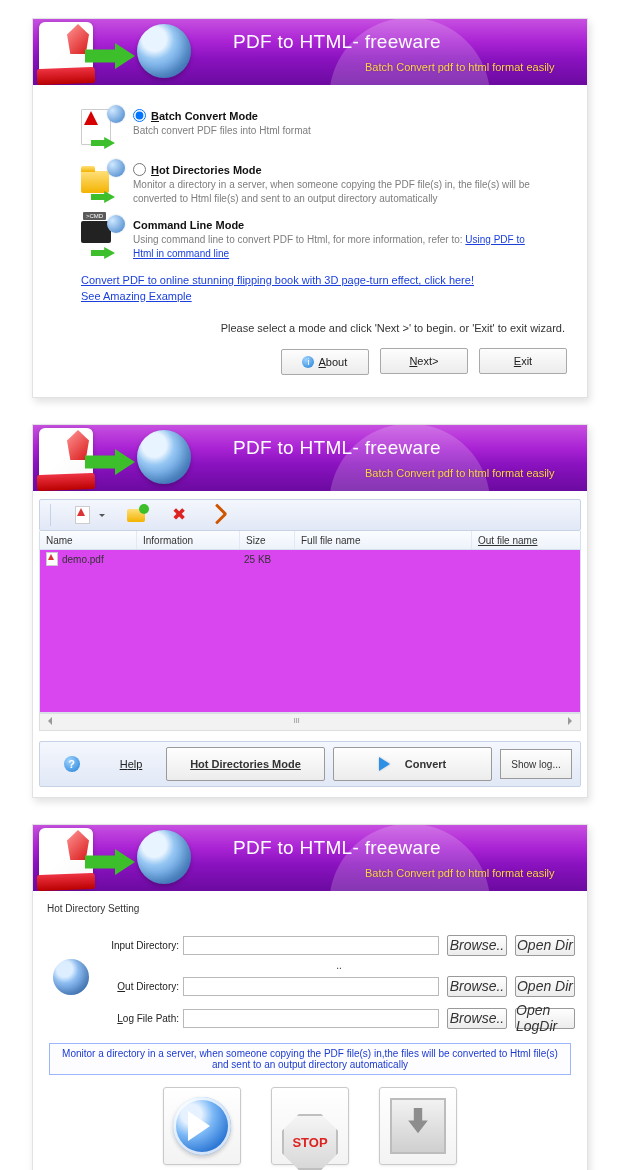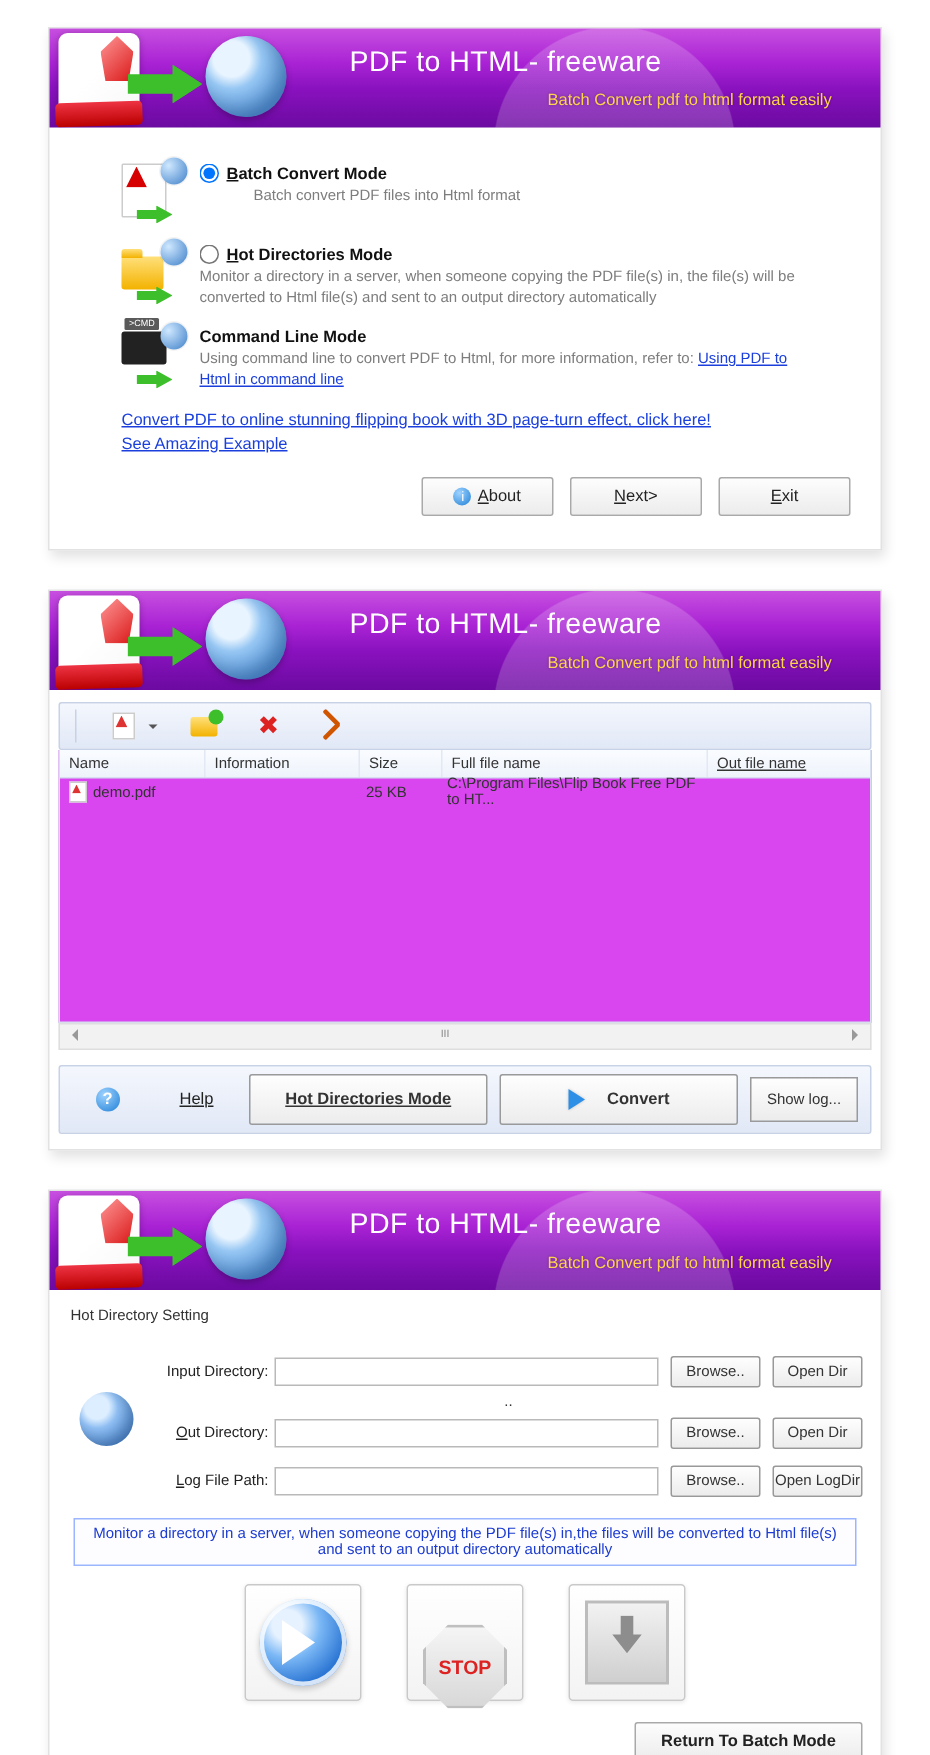--- a/index.html
+++ b/index.html
@@ -309,24 +309,24 @@
     box-shadow:inset -4px -4px 8px rgba(0,0,0,.15);
   }
   .dirs .rows{ flex:1; }
   .drow{ display:flex; align-items:center; margin-bottom:10px; height:22px;}
   .drow label{ width:76px; text-align:right; font-size:10px; color:#222; padding-right:4px;}
   .drow input[type=text]{
     flex:1; height:17px; border:1px solid #b9b9b9; font-size:10px; padding:0 3px;
     background:#fff;
   }
   .drow .sbt{
-    width:58px;height:19px;font-size:10px;
+    width:58px;height:19px;font-size:14px;
     background:linear-gradient(#fefefe,#ececec);
     border:1px solid #999;border-radius:2px;
-    display:flex;align-items:center;justify-content:center;margin-left:8px;
+    display:flex;align-items:center;justify-content:center;margin-left:8px;font-style:italic;
   }
   .dottxt{font-size:10px;color:#333;text-align:center;margin:-6px 0 4px 0;}
   .note{
     margin:4px 4px 12px 4px;
     padding:4px 8px;
     border:1px solid #9bb6ff;
     background:#fdfdff;
     color:#1c3bd1;
     font-size:10px;
     text-align:center;
@@ -398,21 +398,21 @@
         <div class="paper"></div>
           <div class="pdf-tri"></div>
         <div class="globe-sm"></div>
         <div class="arr"></div>
       </div>
       <div class="mode-text">
         <div class="mode-head">
           <input type="radio" checked="" style="">
           <label><span class="ul">B</span><span>atch Convert Mode</span></label>
         </div>
-        <div class="mode-desc" style="max-width:190px;margin-left:36px;">Batch convert PDF files into Html format</div>
+        <div class="mode-desc" style="max-width:190px;">Batch convert PDF files into Html format</div>
       </div>
     </div>
 
     <div class="mode-row">
       <div class="mode-icon">
         <div class="folder"></div>
         <div class="globe-sm"></div>
         <div class="arr"></div>
       </div>
       <div class="mode-text">
@@ -439,20 +439,21 @@
         </div>
       </div>
     </div>
 
     <div class="links">
       <div><a href="#">Convert PDF to online stunning flipping book with 3D page-turn effect, click here!</a></div>
       <div><a href="#">See Amazing Example </a></div>
     </div>
   </div>
 
+  <div class="instr">Please select a mode and click 'Next &gt;' to begin. or 'Exit' to exit wizard.</div>
 
   <div class="btnbar">
     <span class="btn">
       <span class="info-icn">i</span>
       <span><span class="u">A</span><span>bout</span></span>
     </span>
     <span class="btn">
       <span><span class="u">N</span><span>ext&gt;</span></span>
     </span>
     <span class="btn">
@@ -492,21 +493,20 @@
       <div class="col-o">Out file name</div>
     </div>
     <div class="grid-body">
       <div class="grow">
         <div class="col-n">
             <span class="pdf-dot"></span>
             <span>demo.pdf</span>
           </div>
         <div class="col-i"></div>
         <div class="col-s">25 KB</div>
-        <div class="col-f">C:\Program Files\Flip Book Free PDF to HT...</div>
         <div class="col-o"></div>
       </div>
     </div>
   </div>
   <div class="hscroll">
     <span class="thumb">III</span>
   </div>
 
   <div class="lowbar">
     <div class="help">

